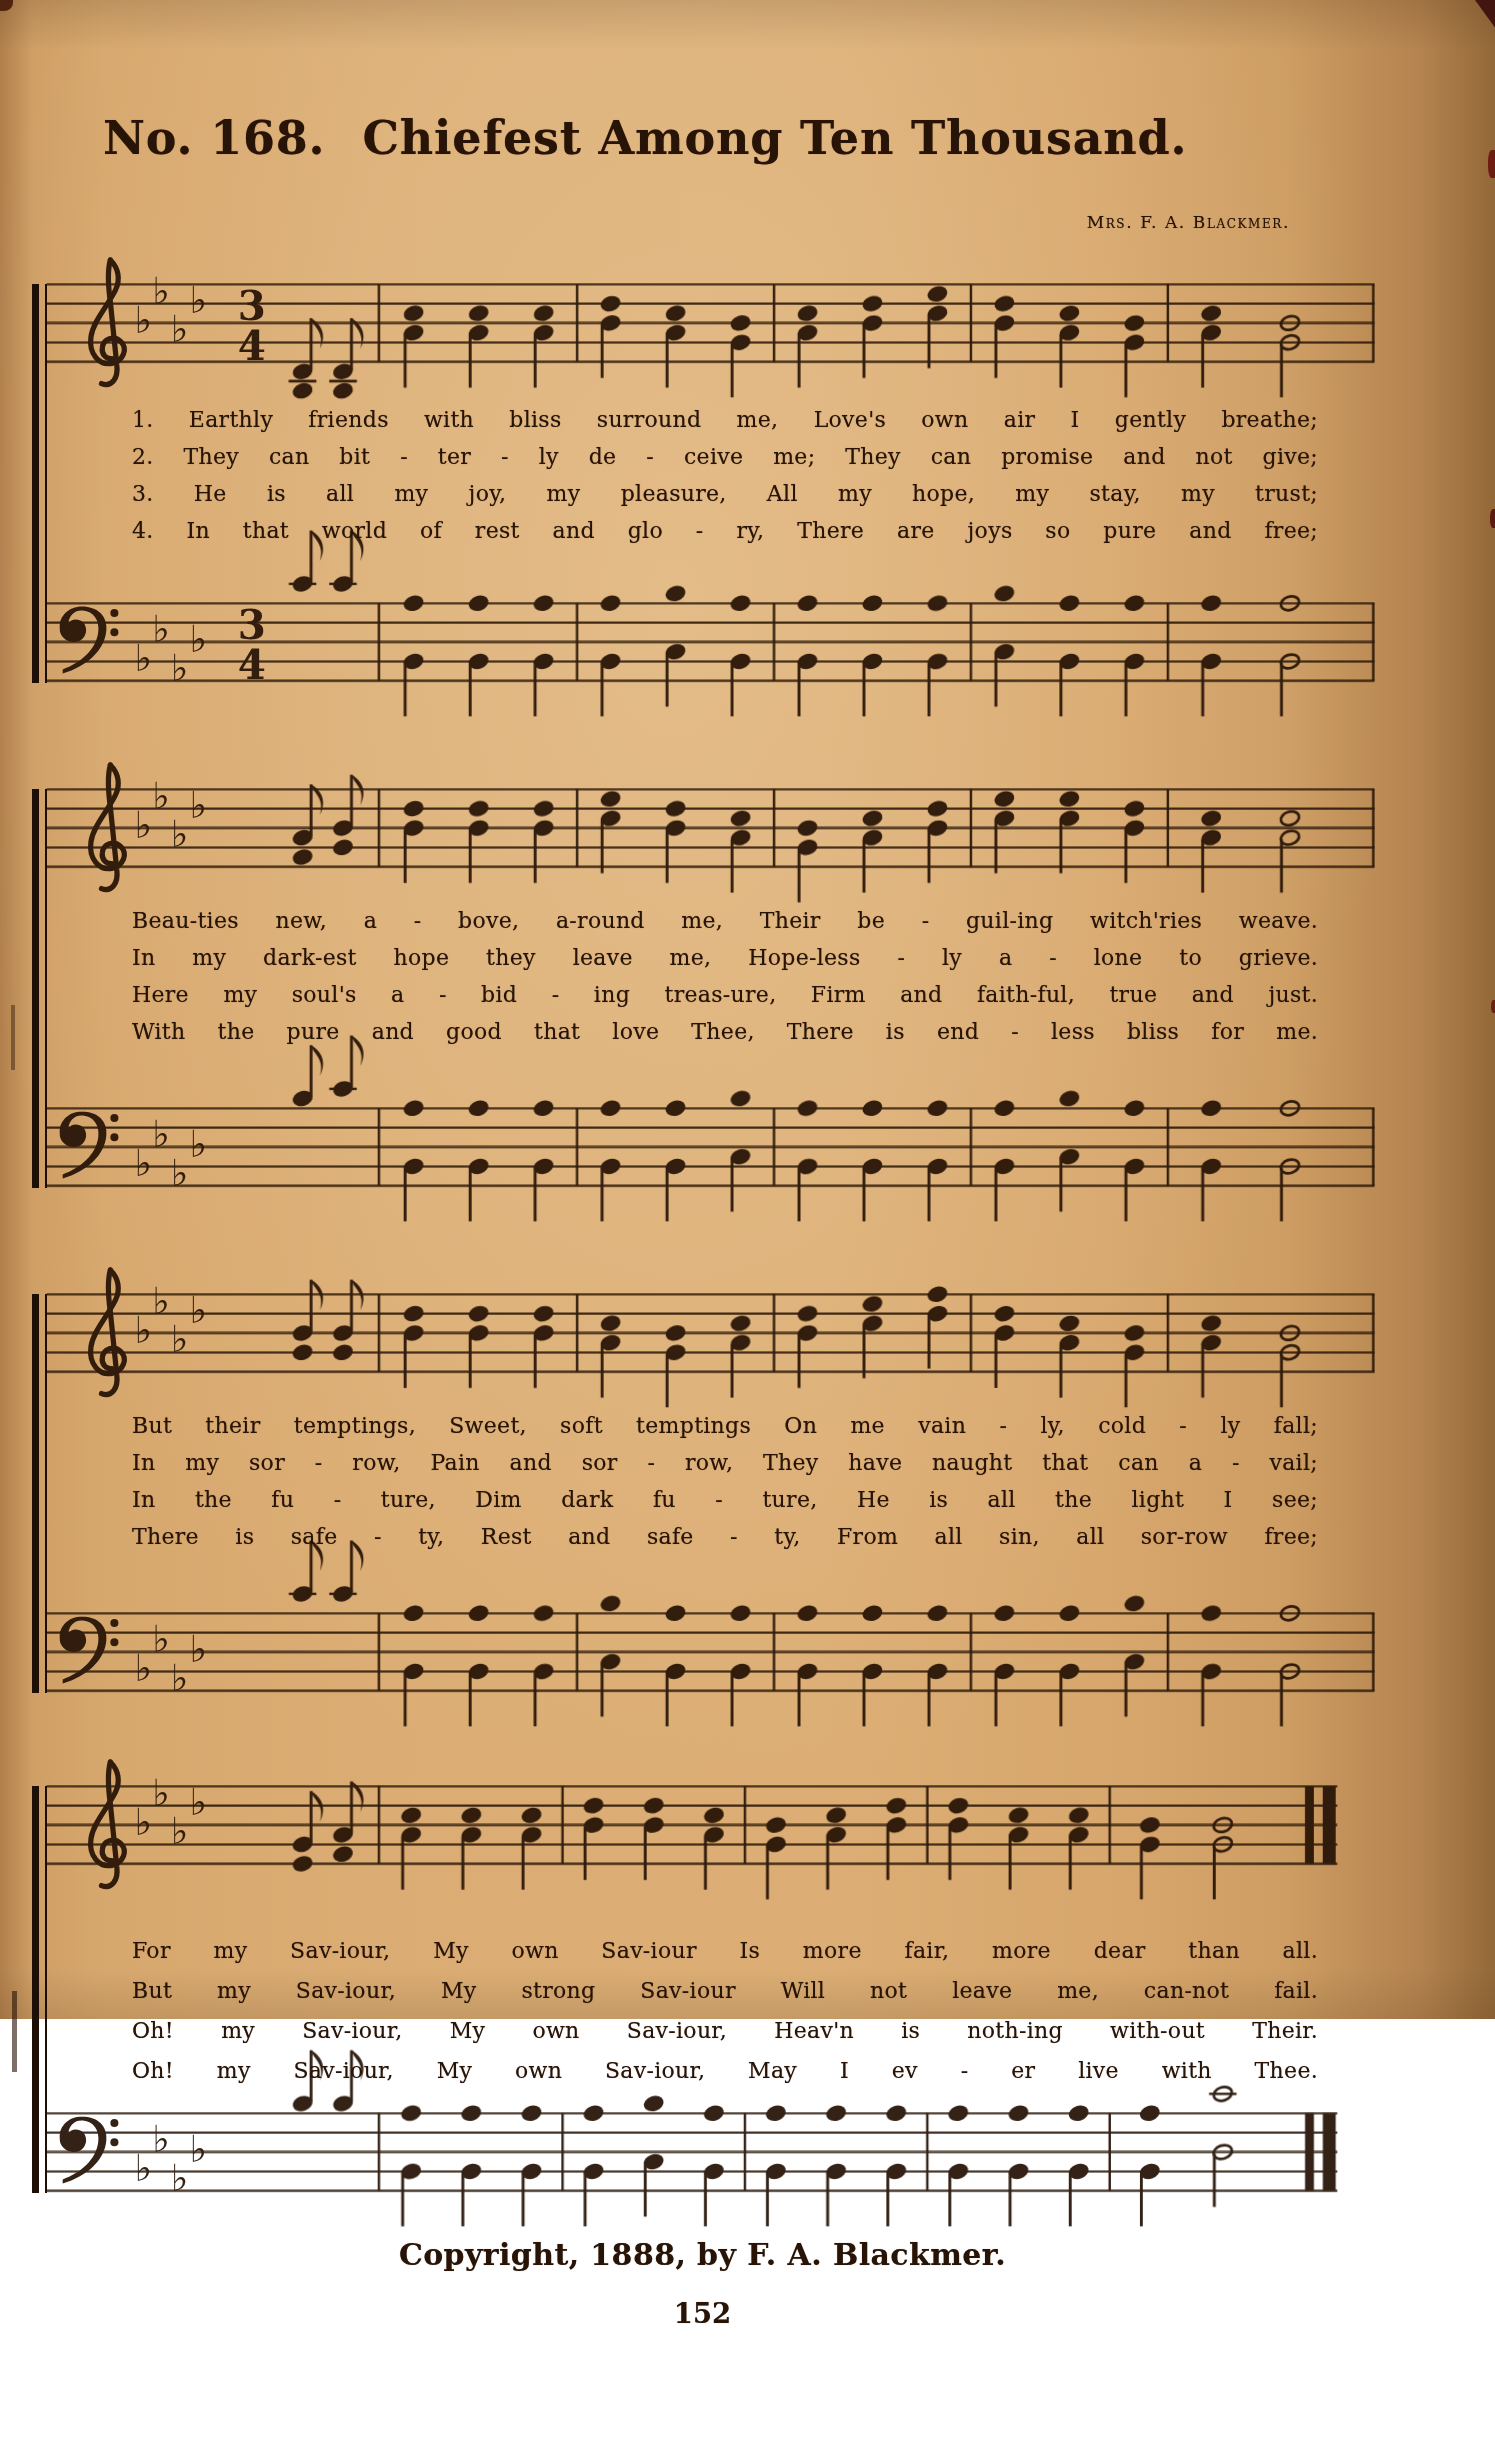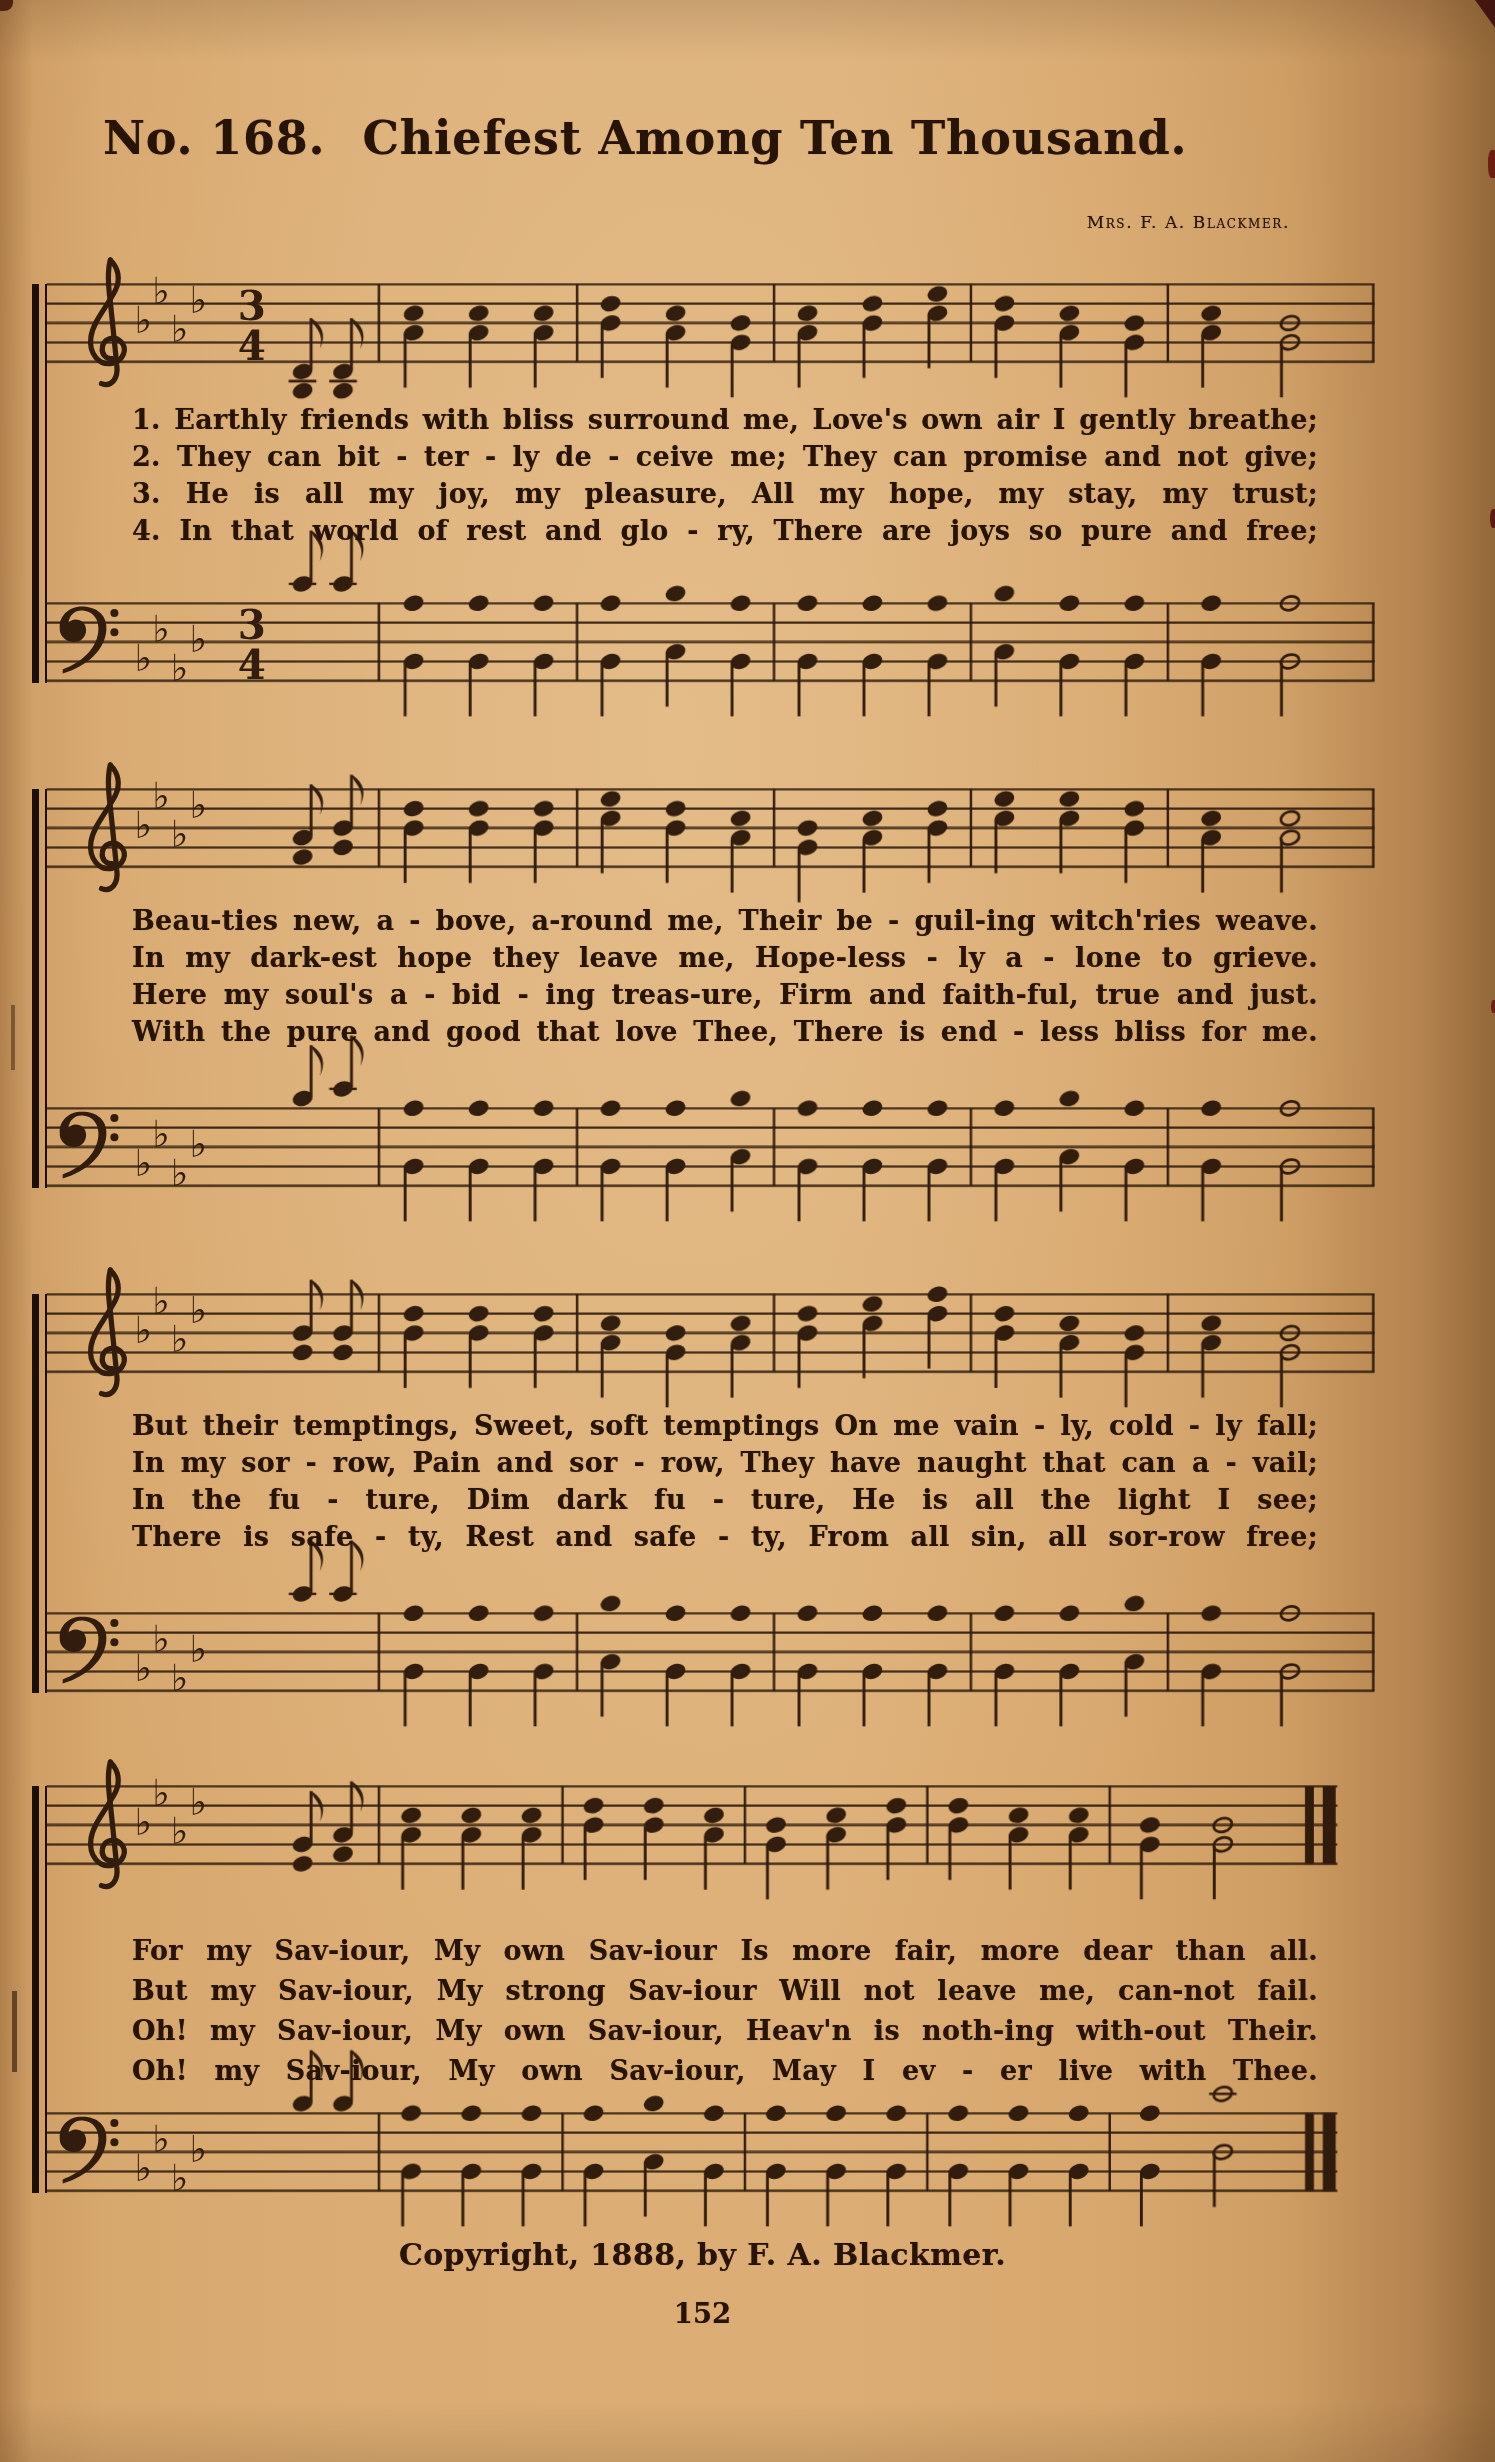--- a/index.html
+++ b/index.html
@@ -1,40 +1,40 @@
 <!DOCTYPE html>
 <html style="font-size:13px"><head>
 <meta charset="utf-8">
 <style>
   html,body{margin:0;padding:0;}
   body{
     width:1496px;height:2462px;overflow:hidden;
     font-family:"DejaVu Serif", serif;
   }
   .page{
-    position:relative;width:1496px;height:2462px;
+    position:relative;width:1496px;height:2019px;
     background:
       radial-gradient(ellipse at 45% 30%, rgba(255,238,205,.22), rgba(255,238,205,0) 62%),
       linear-gradient(180deg, rgba(80,50,22,.20) 0%, rgba(0,0,0,0) 2.5%, rgba(0,0,0,0) 97.5%, rgba(80,50,22,.16) 100%),
       linear-gradient(90deg,#b07f4c 0%,#cf9f66 2.2%,#d7a86e 7%,#dbad74 26%,#dcae75 55%,#d7a76d 74%,#cd9d63 86%,#b4834f 95%,#926838 100%);
     color:#271407;
   }
   .ink{color:#271407;text-shadow:0 0 0.8px rgba(56,28,9,.55);}
   .title-row{
     position:absolute;left:103px;top:111px;white-space:nowrap;
     font-weight:bold;font-size:46px;letter-spacing:0.8px;
   }
   .hymn-no{margin-right:37px;}
   .attribution{
     position:absolute;right:206px;top:212px;
     font-size:17px;font-weight:normal;font-variant:small-caps;letter-spacing:1.6px;
   }
   .lyrics{
     position:absolute;left:132px;width:1186px;
-    font-size:27px;font-weight:bold;letter-spacing:0.3px;
+    font-size:22px;font-weight:normal;letter-spacing:0.3px;
   }
   .lyric-line{
     text-align:justify;text-align-last:justify;
     height:37px;line-height:36px;white-space:normal;
   }
   .lyrics.wide .lyric-line{height:40px;line-height:38px;}
   .copyright{
     position:absolute;left:32px;width:1341px;top:2237px;text-align:center;
     font-size:30px;font-weight:bold;letter-spacing:0.4px;
   }

